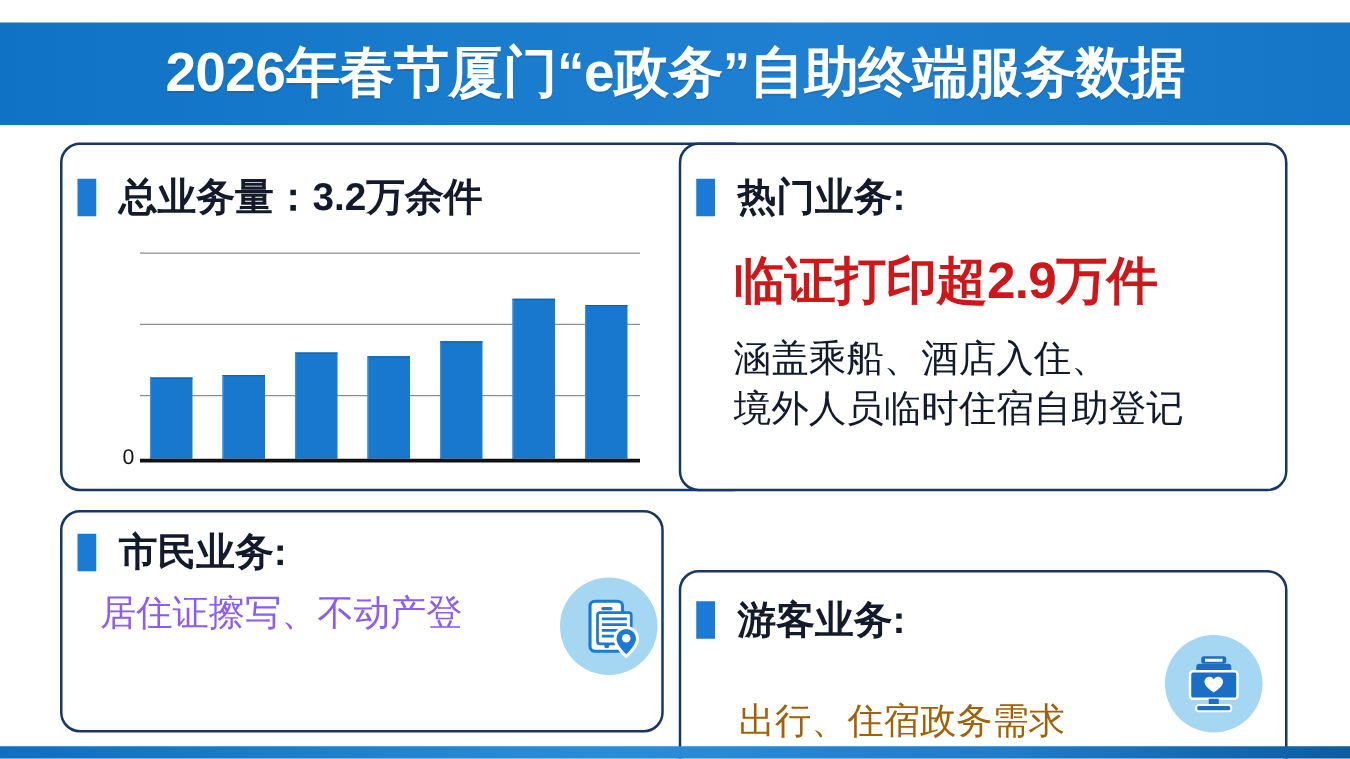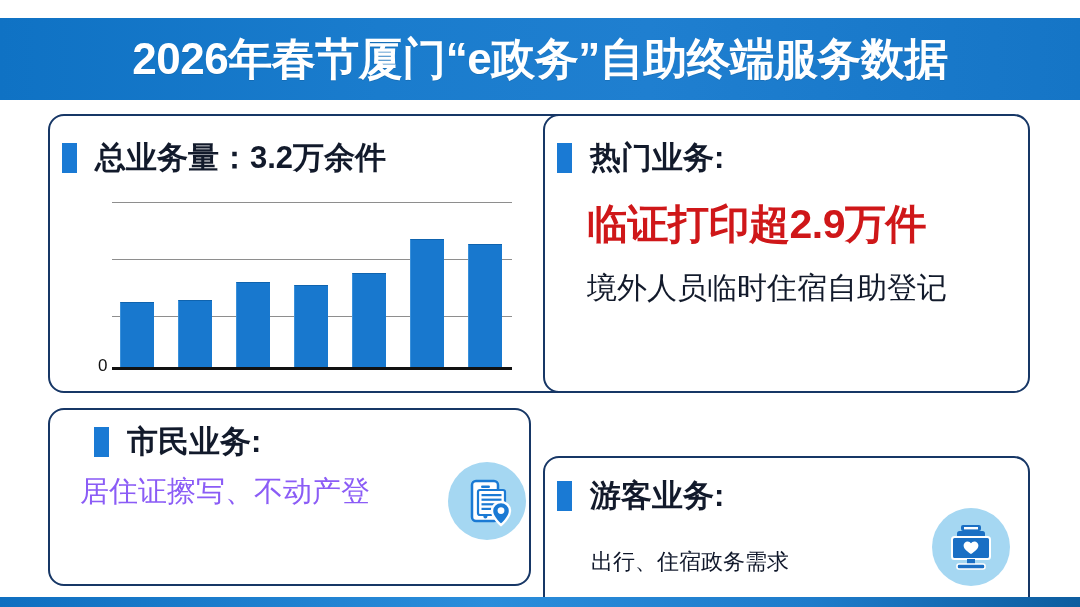--- a/index.html
+++ b/index.html
@@ -69,21 +69,21 @@
   .header-text {
     margin-left: 18px;
     font-size: 31px;
     font-weight: bold;
     color: #121a2b;
     line-height: 1;
     white-space: nowrap;
   }
   .hdr-tl { left: 12px; top: 26px; }
   .hdr-tr { left: 12px; top: 26px; }
-  .hdr-bl { left: 12px; top: 16px; margin-left: 32px; }
+  .hdr-bl { left: 12px; top: 16px; }
   .hdr-br { left: 12px; top: 22px; }
 
   
   .chart-wrap {
     position: absolute;
     left: 52px;
     top: 82px;
     width: 410px;
     height: 178px;
   }
@@ -165,23 +165,23 @@
     font-size: 29px;
     color: #8b5cf6;
     line-height: 1.34;
     width: 350px;
   }
   .body-bl div { white-space: nowrap; }
 
   .body-br {
     position: absolute;
     left: 46px;
-    top: 90px;
-    font-size: 22px;
-    color: #0f172a;
+    top: 101px;
+    font-size: 29px;
+    color: #a16207;
     line-height: 1.3;
     white-space: nowrap;
   }
 
   
   .icon-circle {
     position: absolute;
     border-radius: 50%;
     background: #a5d7f2;
     display: flex;
@@ -238,20 +238,21 @@
     </div>
   </div>
 
   <div class="card card-tr">
     <div class="card-header hdr-tr">
       <span class="bullet"></span>
       <span class="header-text">热门业务:</span>
     </div>
     <div class="highlight-red">临证打印超2.9万件</div>
     <div class="body-lines">
+      <div>涵盖乘船、酒店入住、</div>
       <div>境外人员临时住宿自助登记</div>
     </div>
   </div>
 
   <div class="card card-bl">
     <div class="card-header hdr-bl">
       <span class="bullet"></span>
       <span class="header-text">市民业务:</span>
     </div>
     <div class="body-bl">

